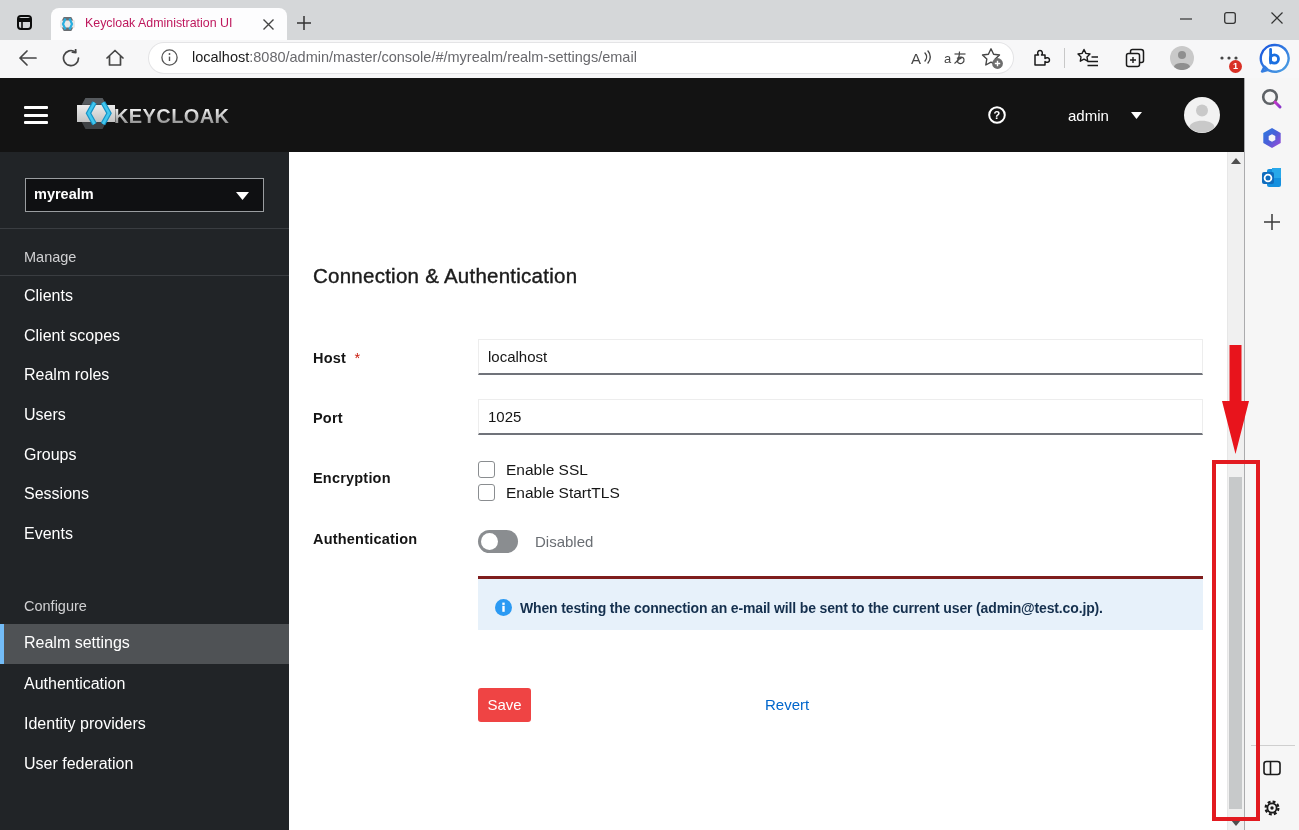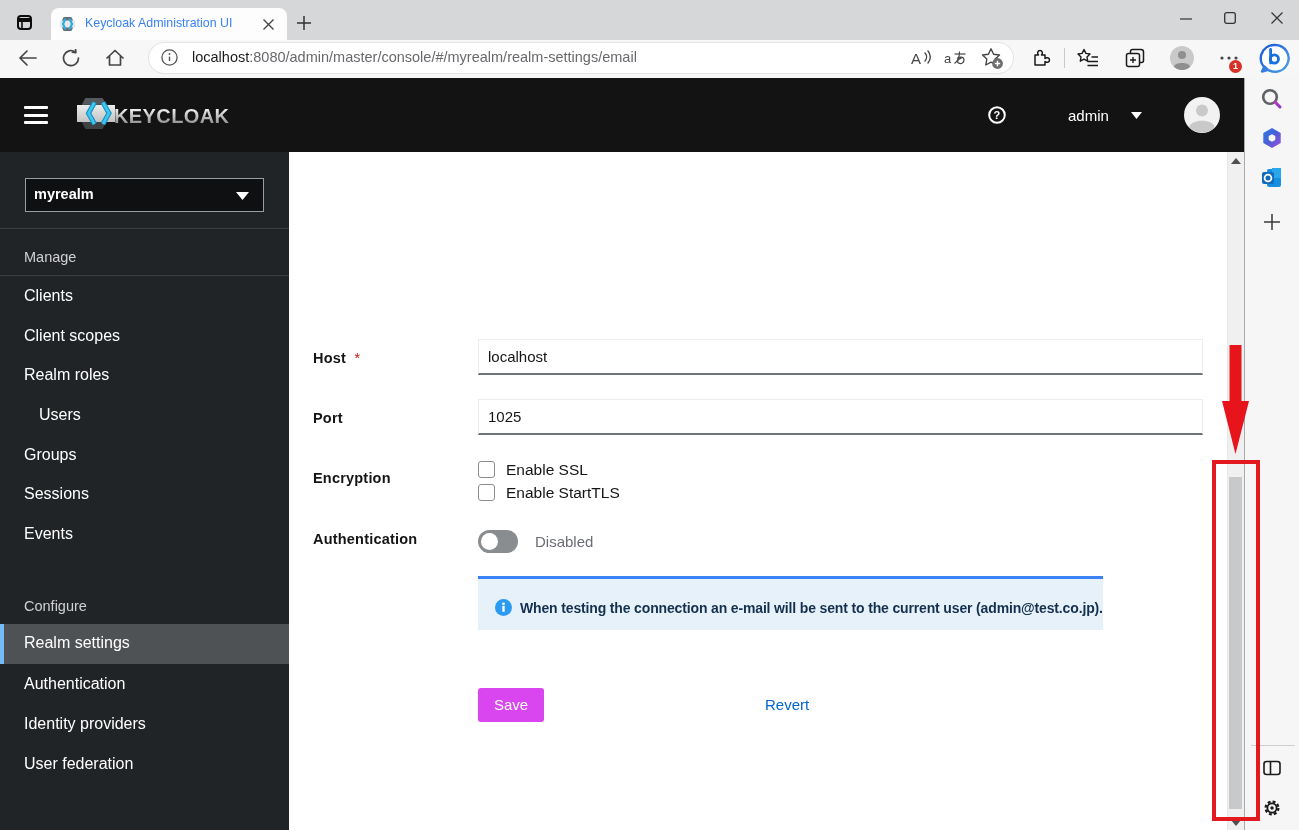--- a/index.html
+++ b/index.html
@@ -3,21 +3,21 @@
 <meta charset="utf-8">
 <style>
   * { margin:0; padding:0; box-sizing:border-box; }
   html,body { width:1299px; height:830px; overflow:hidden; }
   body { font-family:"Liberation Sans", sans-serif; position:relative; background:#fff; }
   .abs { position:absolute; }
 
   
   #tabbar { left:0; top:0; width:1299px; height:40px; background:#d5d7d9; }
   #tab { left:51px; top:8px; width:236px; height:32px; background:#fdfdfe; border-radius:8px 8px 0 0; }
-  #tabtitle { left:34px; top:0; width:176px; height:32px; line-height:31px; font-size:12.4px; color:#3b82f6; white-space:nowrap; overflow:hidden; }
+  #tabtitle { left:34px; top:0; width:176px; height:32px; line-height:31px; font-size:12.4px; color:#be185d; white-space:nowrap; overflow:hidden; }
   #toolbar { left:0; top:40px; width:1299px; height:38px; background:#f7f7f8; }
   #pill { left:149px; top:43px; width:864px; height:30px; background:#ffffff; border-radius:15px; box-shadow:0 0 0 1px #e4e4e6; }
   #url { left:192px; top:49px; font-size:14.5px; color:#202124; white-space:nowrap; }
   #url .gray { color:#69696d; }
 
   
   #masthead { left:0; top:78px; width:1245px; height:74px; background:#131313; }
   .hbar { position:absolute; left:0; width:24px; height:3.2px; background:#fff; border-radius:1px; }
   #kctext { left:114px; top:27px; font-size:20px; font-weight:700; letter-spacing:0.4px;
             background:linear-gradient(#ededed 20%, #7d7d7d 95%); -webkit-background-clip:text; background-clip:text; color:transparent; }
@@ -35,23 +35,23 @@
   
   #content { left:289px; top:152px; width:938px; height:678px; background:#fff; }
   #heading { left:24px; top:112px; font-size:20.5px; font-weight:400; color:#1b1b1b; letter-spacing:0.25px; -webkit-text-stroke:0.4px #1b1b1b; }
   .flabel { position:absolute; left:24px; font-size:14.5px; font-weight:700; color:#151515; letter-spacing:0.2px; }
   .finput { position:absolute; left:189px; width:725px; height:36px; background:#fff;
             border:1px solid #ededed; border-bottom:2px solid #70737a; font-size:15px; color:#151515; padding-left:9px; line-height:33px; }
   .cbox { position:absolute; left:189px; width:17px; height:17px; background:#fff; border:1.4px solid #8a8d90; border-radius:3px; }
   .cblabel { position:absolute; left:217px; font-size:15.5px; color:#151515; }
   #toggle { left:189px; top:378px; width:40px; height:23px; background:#8a8d90; border-radius:12px; }
   #knob { left:3px; top:3px; width:17px; height:17px; background:#fff; border-radius:50%; }
-  #alert { left:189px; top:424px; width:625px; height:54px; background:#e7f1fa; border-top:3px solid #3b82f6; }
+  #alert { left:189px; top:424px; width:725px; height:54px; background:#e7f1fa; border-top:3px solid #7f1d1d; }
   #alerttext { position:absolute; left:42px; top:21px; font-size:14px; font-weight:700; color:#15304e; letter-spacing:-0.15px; }
-  #savebtn { left:189px; top:536px; width:66px; height:34px; background:#d946ef; border-radius:3px; color:#fff; font-size:15px; text-align:center; line-height:34px; }
+  #savebtn { left:189px; top:536px; width:53px; height:34px; background:#ef4444; border-radius:3px; color:#fff; font-size:15px; text-align:center; line-height:34px; }
   #testbtn { left:271px; top:536px; width:173px; height:34px; background:#fff; border:1px solid #0066cc; border-radius:3px; color:#0066cc; font-size:15px; text-align:center; line-height:32px; }
   #revert { left:476px; top:544px; font-size:15px; color:#0066cc; }
 
   
   #sbtrack { left:1227px; top:152px; width:17px; height:678px; background:#f0f0f0; border-left:1px solid #e7e7e7; }
   #sbthumb { left:1229px; top:477px; width:13px; height:332px; background:#c7c9ca; }
 
   
   #esidebar { left:1245px; top:78px; width:54px; height:752px; background:#f6f6f6; }
   #vline { left:1244px; top:78px; width:1px; height:752px; background:#ababad; }
@@ -219,34 +219,35 @@
     <svg class="abs" style="right:14px; top:13px;" width="13" height="8" viewBox="0 0 13 8">
         <polygon points="0,0 13,0 6.5,8" fill="#fff"></polygon>
       </svg>
   </div>
   <div class="abs" style="left:0; top:76px; width:289px; height:1px; background:#3a3d41;"></div>
   <div class="abs" style="left:0; top:123px; width:289px; height:1px; background:#3a3d41;"></div>
   <div class="navgroup" style="top:97px;">Manage</div>
   <div class="navitem" style="top:135px;">Clients</div>
   <div class="navitem" style="top:175px;">Client scopes</div>
   <div class="navitem" style="top:214px;">Realm roles</div>
-  <div class="navitem" style="top:254px;margin-left:15px;">Users</div>
+  <div class="navitem" style="top:254px;">Users</div>
   <div class="navitem" style="top:294px;">Groups</div>
   <div class="navitem" style="top:333px;">Sessions</div>
   <div class="navitem" style="top:373px;">Events</div>
   <div class="navgroup" style="top:446px;">Configure</div>
   <div class="abs" id="navsel">
       <span>Realm settings</span>
     </div>
   <div class="navitem" style="top:523px;">Authentication</div>
   <div class="navitem" style="top:563px;">Identity providers</div>
   <div class="navitem" style="top:603px;">User federation</div>
 </div>
 
 <div class="abs" id="content">
+  <div class="abs" id="heading">Connection &amp; Authentication</div>
   <div class="flabel" style="top:198px;">Host&nbsp; <span style="color:#c9190b; font-weight:400;">*</span></div>
   <div class="finput" style="top:187px;">localhost</div>
   <div class="flabel" style="top:258px;">Port</div>
   <div class="finput" style="top:247px;">1025</div>
   <div class="flabel" style="top:318px;">Encryption</div>
   <div class="cbox" style="top:309px;"></div>
   <div class="cblabel" style="top:309px;">Enable SSL</div>
   <div class="cbox" style="top:332px;"></div>
   <div class="cblabel" style="top:332px;">Enable StartTLS</div>
   <div class="flabel" style="top:379px;">Authentication</div>

